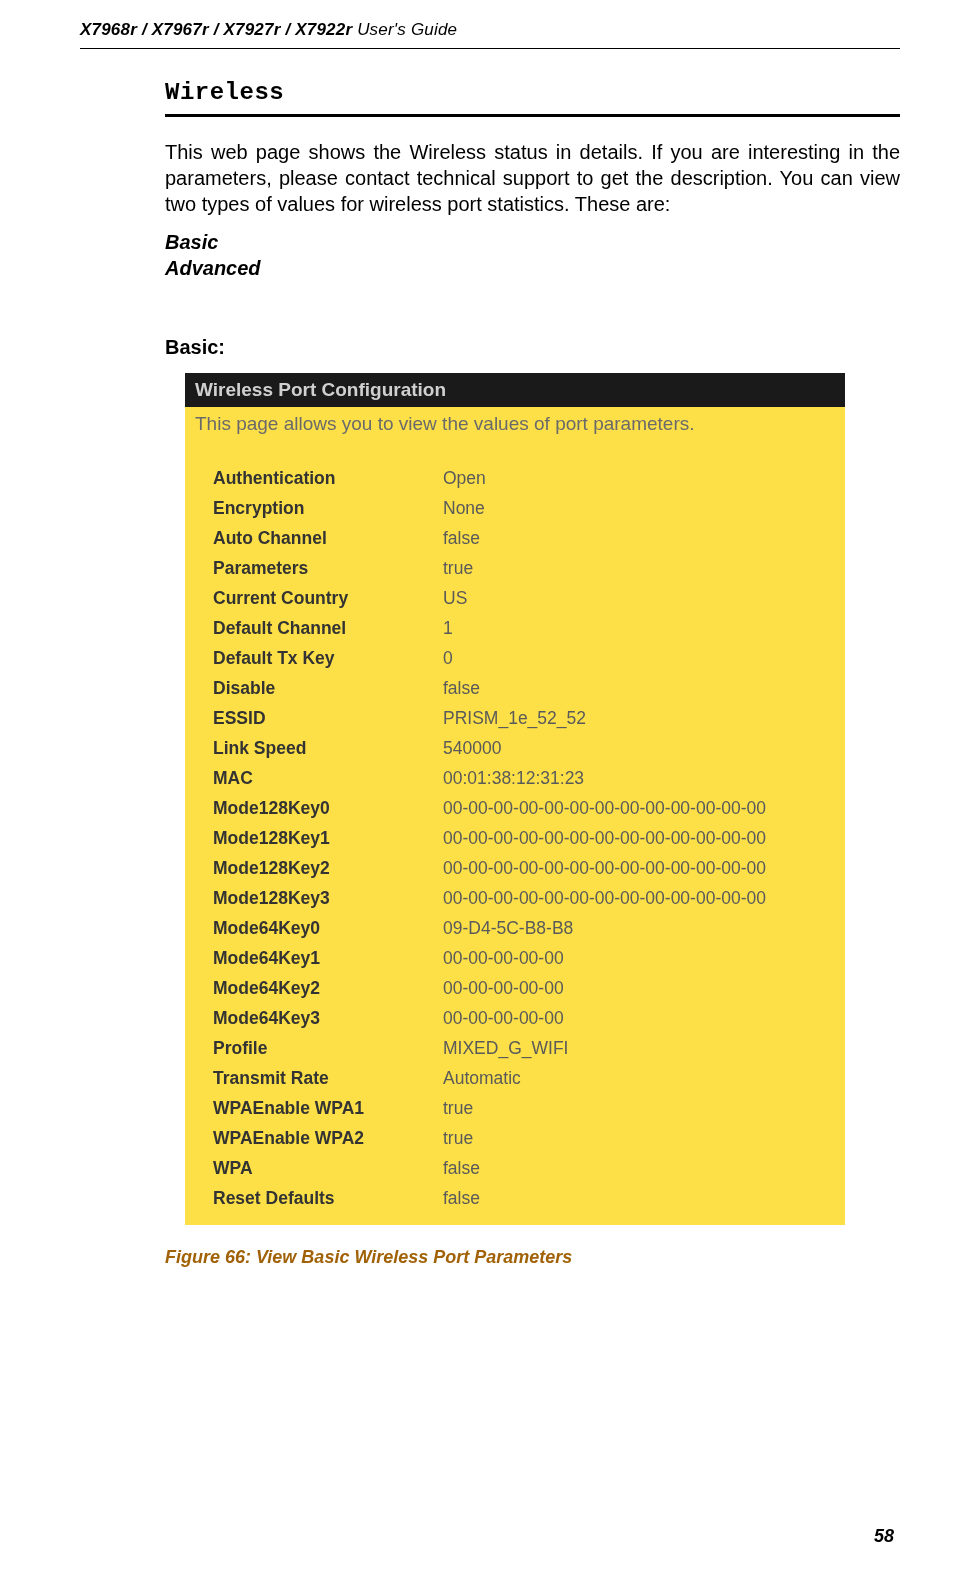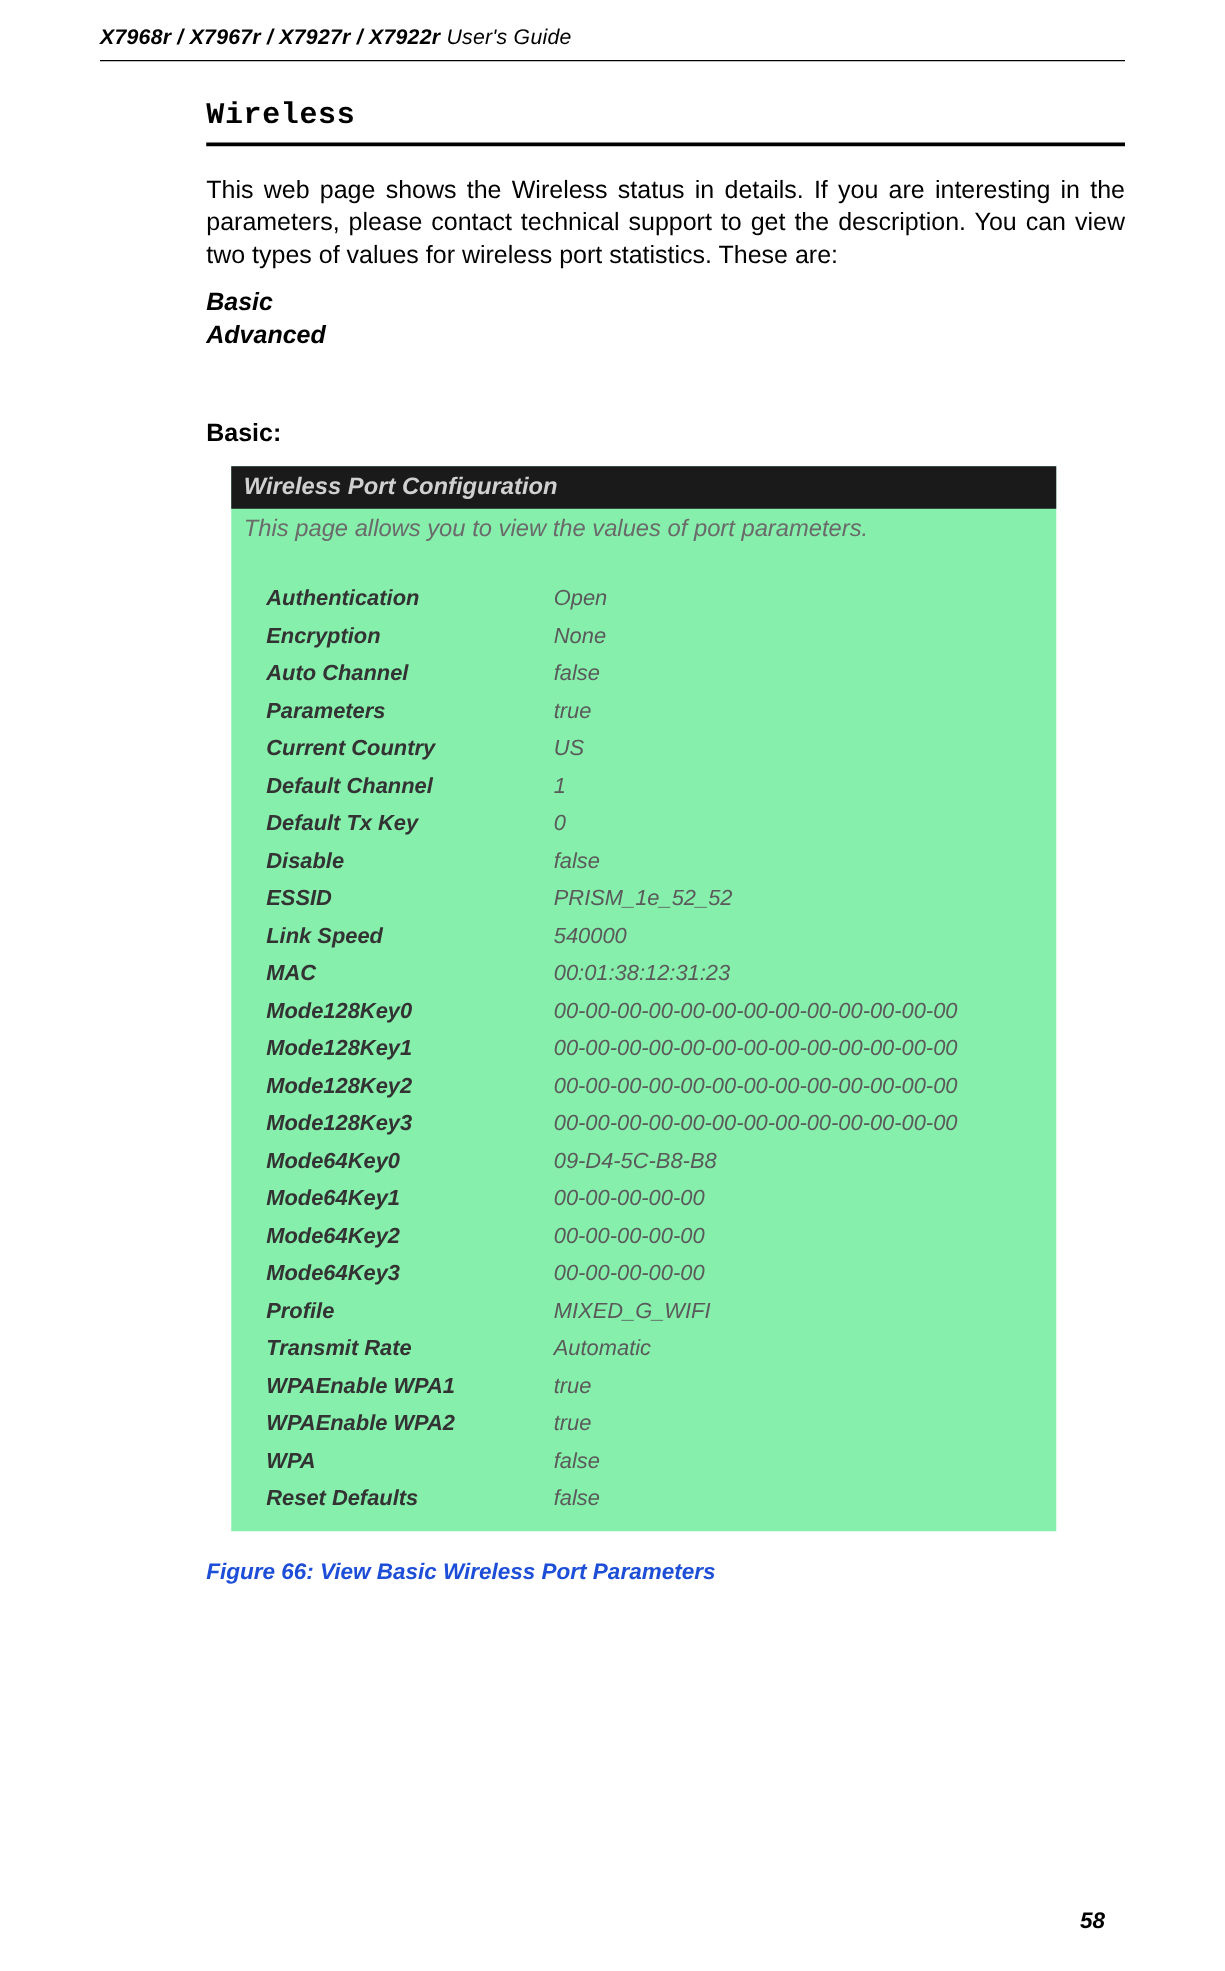--- a/index.html
+++ b/index.html
@@ -48,26 +48,25 @@
       font-style: italic;
       line-height: 1.3;
     }
     .subheading {
       font-size: 20px;
       font-weight: bold;
       margin-top: 55px;
       margin-bottom: 14px;
     }
     .panel {
-      background: #86efac;
+      background: #fde047;
       margin-left: 20px;
       margin-right: 0px;
       width: 660px;
       padding-bottom: 12px;
-      font-style: italic;
     }
     .panel-title {
       background: #1a1a1a;
       color: #d0d0d0;
       font-size: 19px;
       font-weight: bold;
       padding: 6px 10px;
       font-family: Verdana, Arial, sans-serif;
     }
     .panel-desc {
@@ -93,26 +92,26 @@
     }
     table.params td.value {
       color: #5a5a5a;
       font-weight: normal;
     }
     .figure-caption {
       font-size: 18px;
       font-weight: bold;
       font-style: italic;
       margin-top: 22px;
-      color: #1d4ed8;
+      color: #a16207;
     }
     .page-number {
       position: absolute;
       bottom: 30px;
-      right: 96px;
+      right: 86px;
       font-size: 18px;
       font-weight: bold;
       font-style: italic;
     }
   </style>
 </head>
 <body>
 
 <div class="page">
   <div class="header-title">

